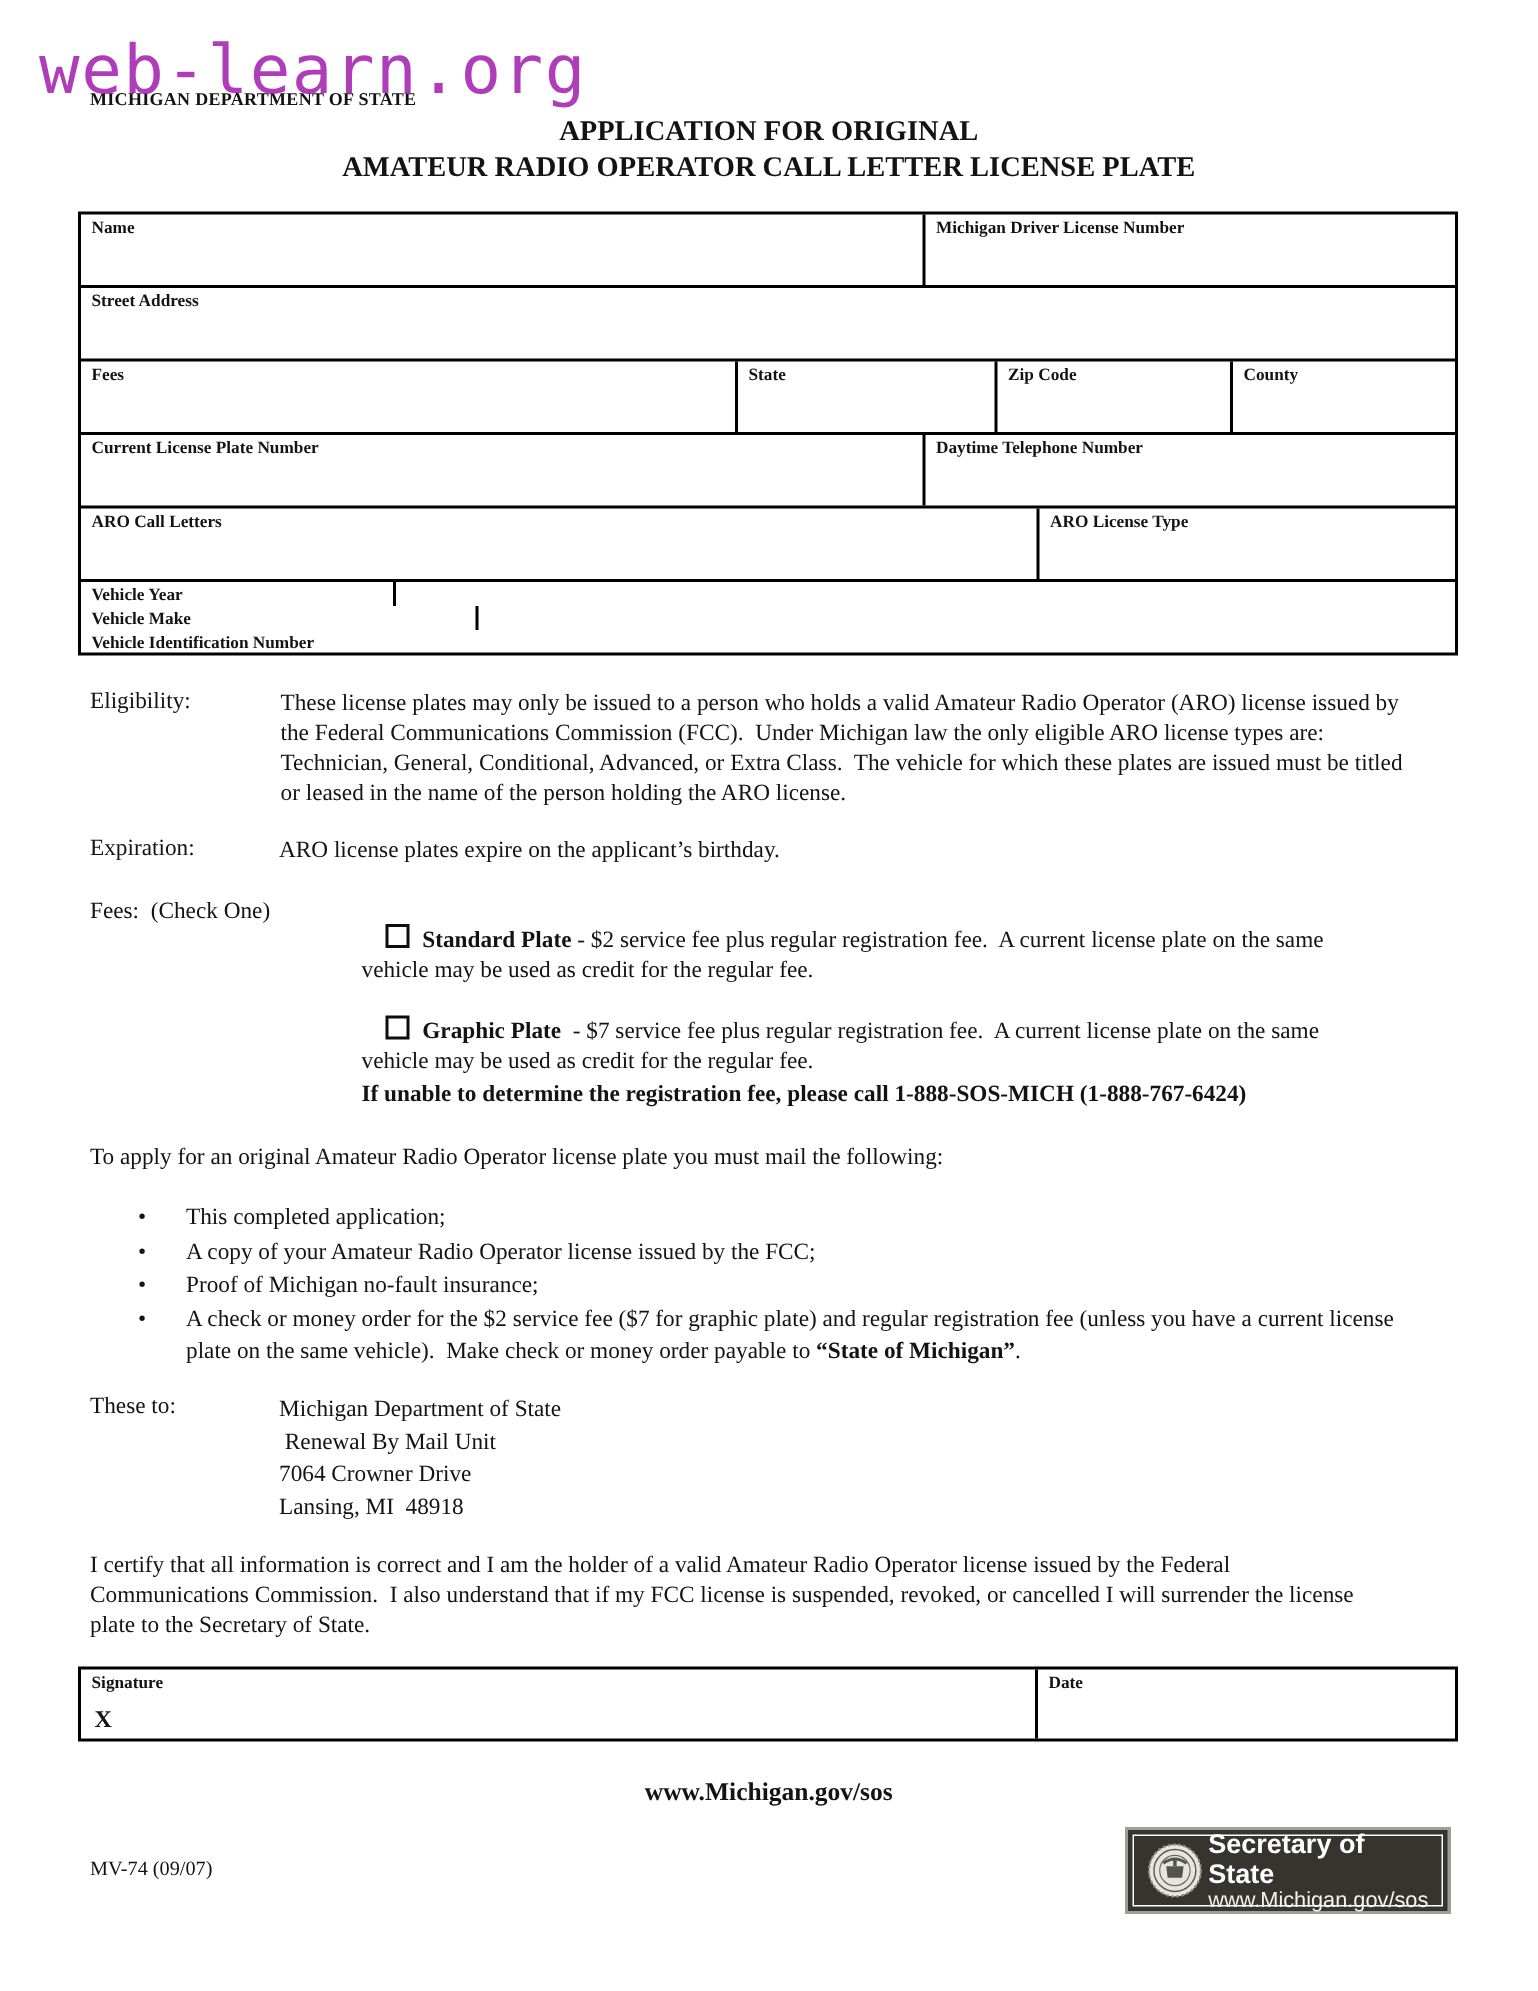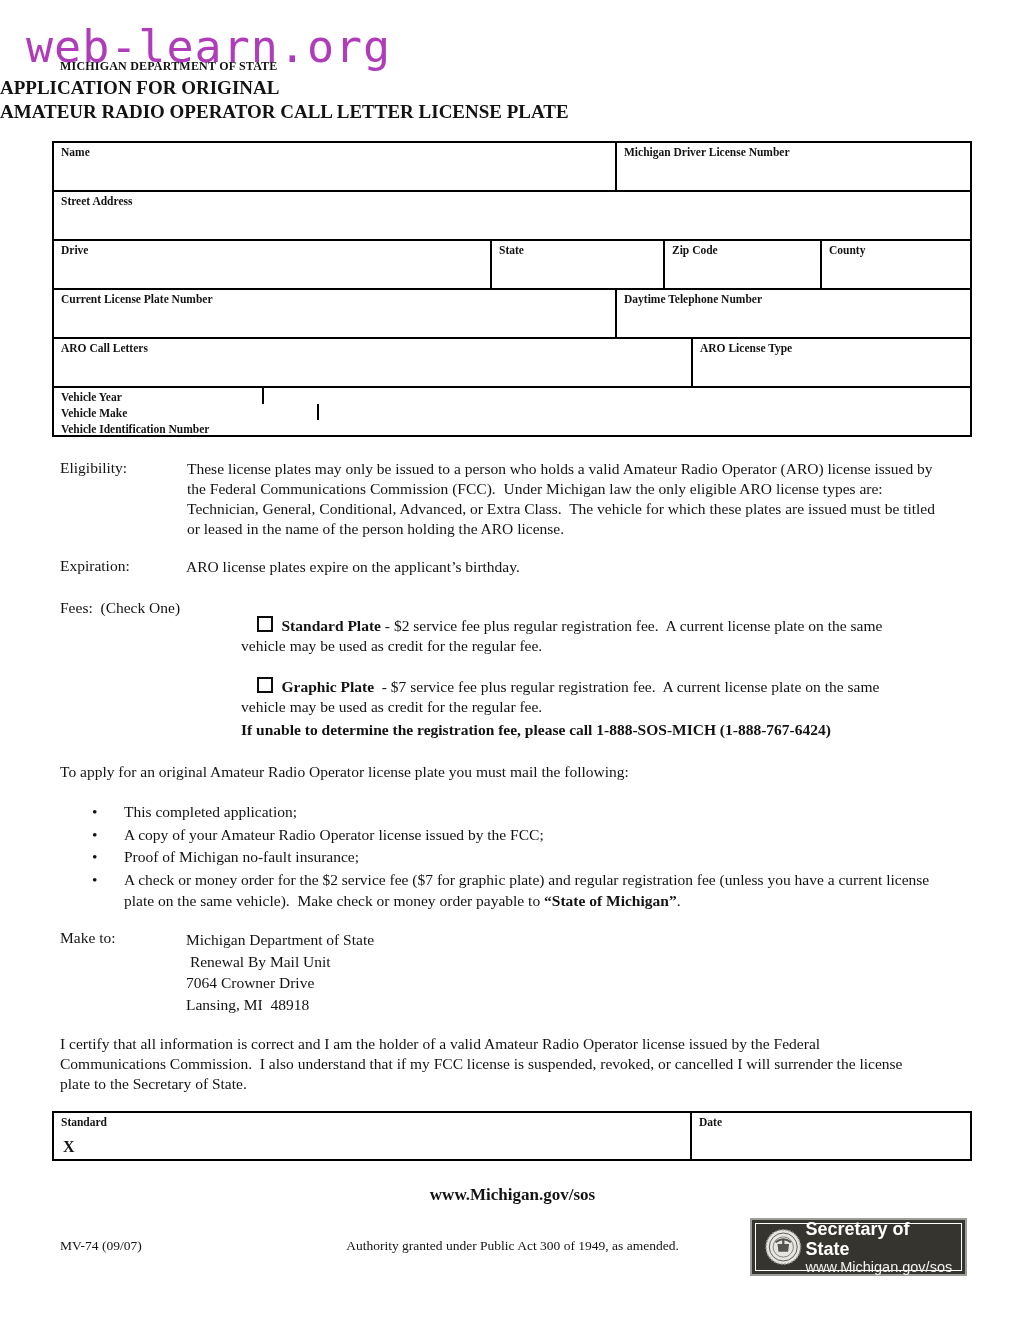--- a/index.html
+++ b/index.html
@@ -18,21 +18,21 @@
     color:#a21caf; opacity:.85;
     pointer-events:none; z-index:4;
     white-space:nowrap;
   }
   .dept {
     position:absolute; left:60px; top:59px;
     font-size:12px; font-weight:bold; letter-spacing:.2px;
   }
   .titles {
     position:absolute; left:0; top:76px; width:100%;
-    text-align:left; font-weight:bold; font-size:19px; line-height:24px;
+    text-align:center; font-weight:bold; font-size:19px; line-height:24px;
   }
   
   .ftable {
     position:absolute; left:52px; top:141px; width:920px;
     border:2px solid #000; box-sizing:border-box; background:#fff;
   }
   .frow { display:flex; border-bottom:2px solid #000; height:47px; }
   .frow:last-child { border-bottom:none;flex-direction:column; }
   .fcell {
     border-right:2px solid #000; box-sizing:border-box;
@@ -106,21 +106,21 @@
 
   <div class="ftable">
     <div class="frow">
       <div class="fcell" style="width:563px">Name</div>
       <div class="fcell">Michigan Driver License Number</div>
     </div>
     <div class="frow">
       <div class="fcell">Street Address</div>
     </div>
     <div class="frow">
-      <div class="fcell" style="width:438px">Drive</div>
+      <div class="fcell" style="width:438px">Fees</div>
       <div class="fcell" style="width:173px">State</div>
       <div class="fcell" style="width:157px">Zip Code</div>
       <div class="fcell">County</div>
     </div>
     <div class="frow">
       <div class="fcell" style="width:563px">Current License Plate Number</div>
       <div class="fcell">Daytime Telephone Number</div>
     </div>
     <div class="frow">
       <div class="fcell" style="width:639px">ARO Call Letters</div>
@@ -165,43 +165,42 @@
     <div class="bullet-item">
       <div class="bullet-dot">•</div>
       <div class="bullet-text">Proof of Michigan no-fault insurance;</div>
     </div>
     <div class="bullet-item">
       <div class="bullet-dot">•</div>
       <div class="bullet-text"><span>A check or money order for the $2 service fee ($7 for graphic plate) and regular registration fee (unless you have a current license plate on the same vehicle).  Make check or money order payable to </span><span class="bold">“State of Michigan”</span><span>.</span></div>
     </div>
   </div>
 
-  <div class="sec-label" style="top:929px">Make to:</div>
+  <div class="sec-label" style="top:929px">These to:</div>
   <div class="abs" style="left:186px; top:929px">
     <div class="mail-line">Michigan Department of State</div>
     <div class="mail-line"> Renewal By Mail Unit</div>
     <div class="mail-line">7064 Crowner Drive</div>
     <div class="mail-line">Lansing, MI  48918</div>
   </div>
 
   <div class="abs body-text" style="left:60px; top:1034px; width:862px">I certify that all information is correct and I am the holder of a valid Amateur Radio Operator license issued by the Federal Communications Commission.  I also understand that if my FCC license is suspended, revoked, or cancelled I will surrender the license plate to the Secretary of State.</div>
 
   <div class="sig-table">
     <div class="sig-cell sig-cell-sig">
-      <span>Standard</span>
+      <span>Signature</span>
       <span class="sig-x">X</span>
     </div>
     <div class="sig-cell sig-cell-date">
       <span>Date</span>
     </div>
   </div>
 
   <div class="site-line">www.Michigan.gov/sos</div>
   <div class="footer-left">MV-74 (09/07)</div>
-  <div class="footer-center">Authority granted under Public Act 300 of 1949, as amended.</div>
 
   <div class="badge">
     <div class="badge-inner">
       <svg width="40" height="40" viewBox="-20 -20 40 40">
         <circle r="18" fill="#e6e6df" stroke="#8a8a84" stroke-width="1.5" stroke-dasharray="2 1.6"></circle>
         <circle r="14.5" fill="none" stroke="#5a5a54" stroke-width="1"></circle>
         <circle r="10.5" fill="none" stroke="#6a6a64" stroke-width="0.8"></circle>
         <path d="M -6 -3 L 6 -3 L 5 5 L -5 5 Z" fill="#55554f"></path>
         <path d="M -8 -5 Q 0 -11 8 -5" fill="none" stroke="#55554f" stroke-width="2"></path>
         <rect x="-1.2" y="-8" width="2.4" height="5" fill="#55554f"></rect>

